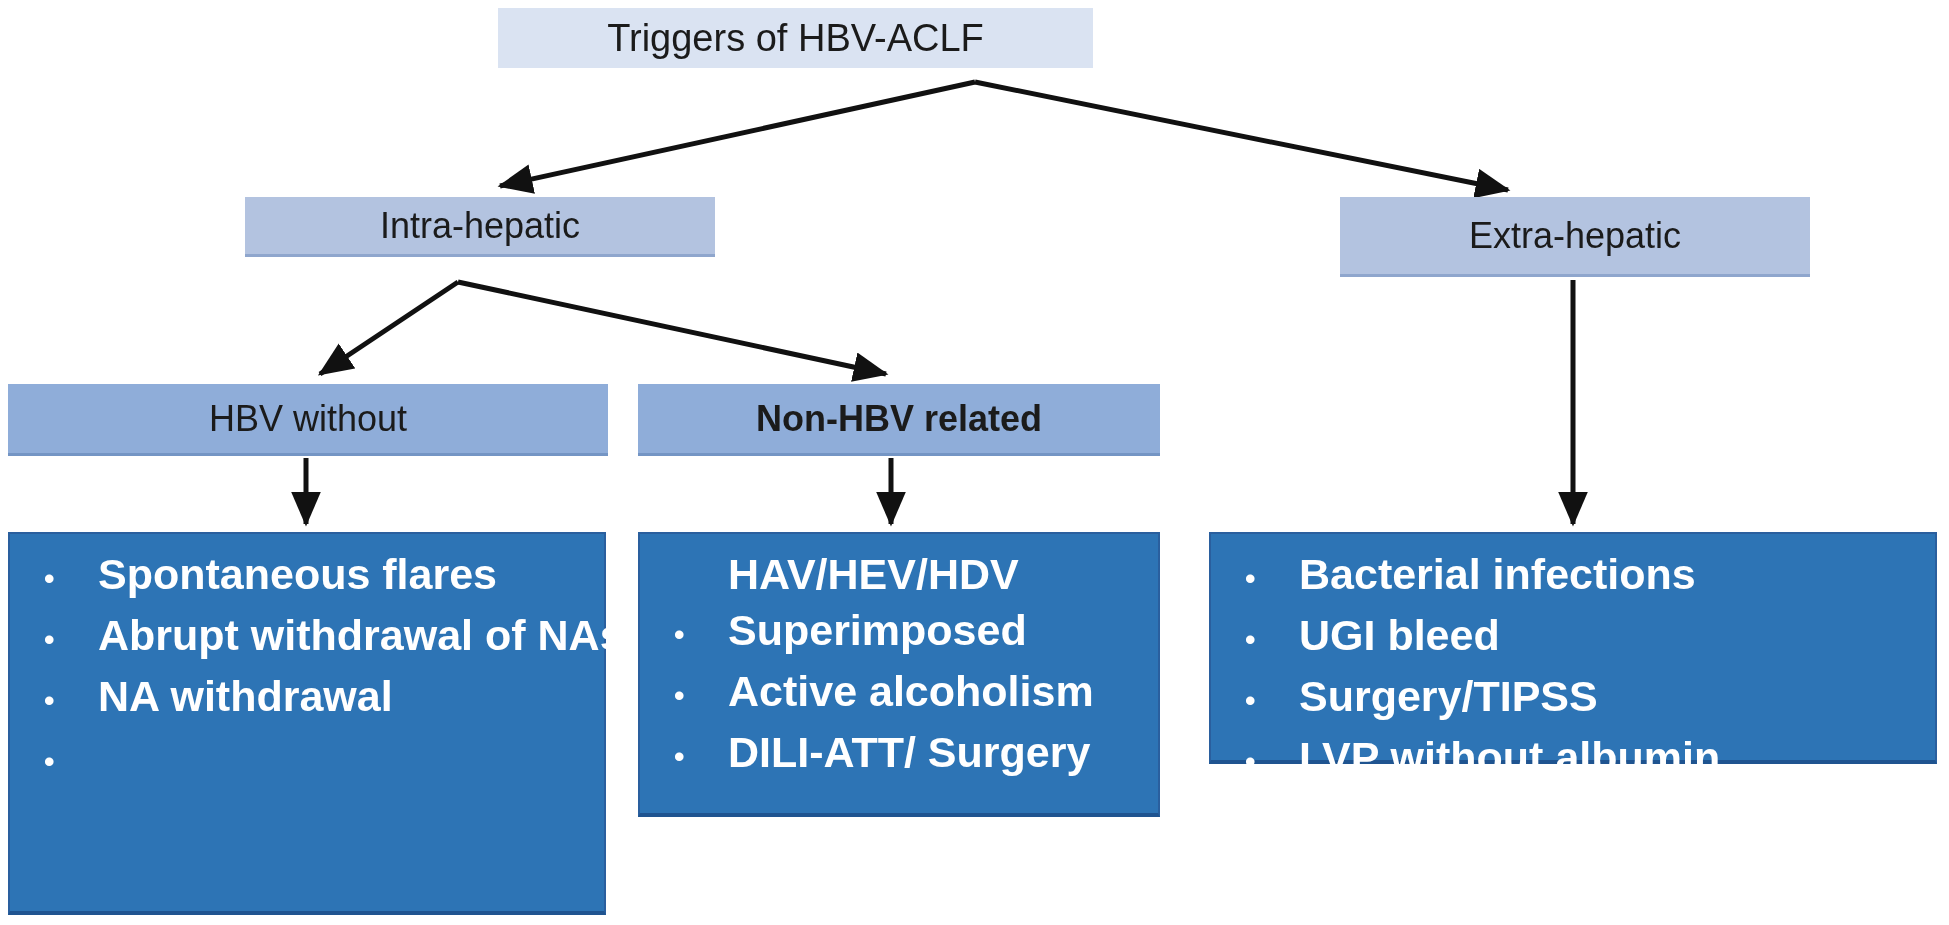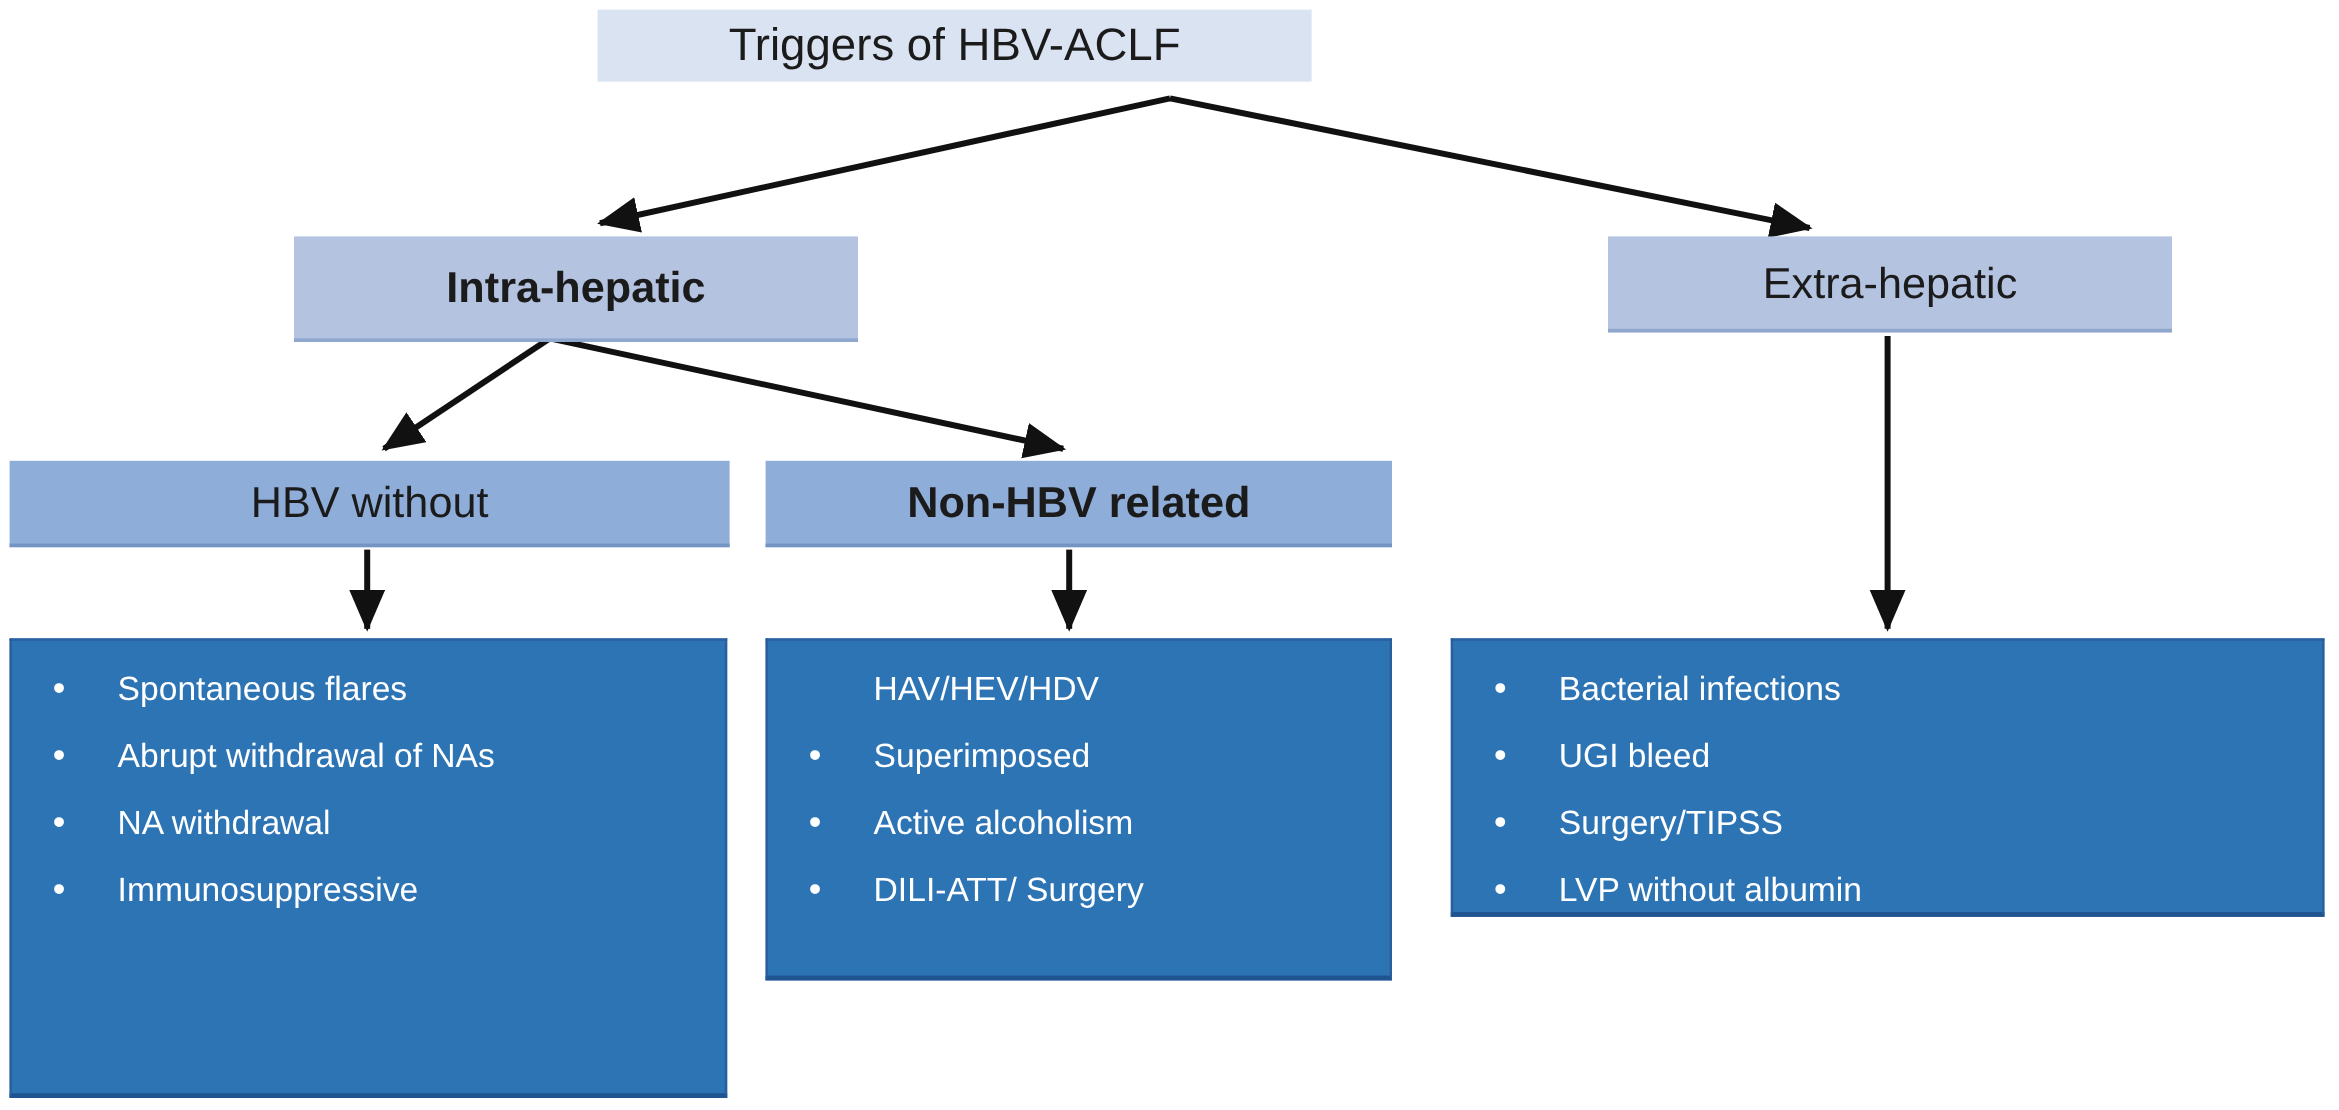--- a/index.html
+++ b/index.html
@@ -23,38 +23,38 @@
   .title-box {
     left: 498px; top: 8px; width: 595px; height: 60px;
     background: #dae3f2;
     font-size: 38px;
   }
   .branch-box {
     background: #b3c3e0;
     border-bottom: 3px solid #8fa6cd;
     font-size: 36px;
   }
-  .intra-box { left: 245px; top: 197px; width: 470px; height: 88px; font-weight: bold; }
+  .intra-box { left: 245px; top: 197px; width: 470px; height: 60px; }
   .extra-box { left: 1340px; top: 197px; width: 470px; height: 80px; }
   .subbranch-box {
     background: #8fadd9;
     border-bottom: 3px solid #7495c4;
     font-size: 36px;
   }
   .hbv-box    { left: 8px;   top: 384px; width: 600px; height: 72px; }
   .nonhbv-box { left: 638px; top: 384px; width: 522px; height: 72px; font-weight: bold; }
   .panel {
     position: absolute;
     background: #2d74b5;
     border: 2px solid #2a5f9e;
     border-bottom: 4px solid #1f5490;
     box-sizing: border-box;
     color: #ffffff;
-    font-size: 28px;
-    font-weight: 400;
+    font-size: 43px;
+    font-weight: 700;
     padding-top: 12px;
   }
   .panel-left  { left: 8px;    top: 532px; width: 598px; height: 383px; }
   .panel-mid   { left: 638px;  top: 532px; width: 522px; height: 285px; }
   .panel-right { left: 1209px; top: 532px; width: 728px; height: 232px; }
   .line {
     display: flex;
     align-items: baseline;
     line-height: 56px;
     white-space: nowrap;
@@ -115,21 +115,20 @@
     <div class="line li-bullet">
       <span class="marker"></span>
       <span class="txt">Abrupt withdrawal of NAs</span>
     </div>
     <div class="line li-bullet">
       <span class="marker"></span>
       <span class="txt">NA withdrawal</span>
     </div>
     <div class="line li-bullet">
       <span class="marker"></span>
-      <span class="txt">Immunosuppressive</span>
     </div>
   </div>
 
   <div class="panel panel-mid">
     <div class="line">
       <span class="marker"></span>
       <span class="txt">HAV/HEV/HDV</span>
     </div>
     <div class="line li-bullet">
       <span class="marker"></span>

